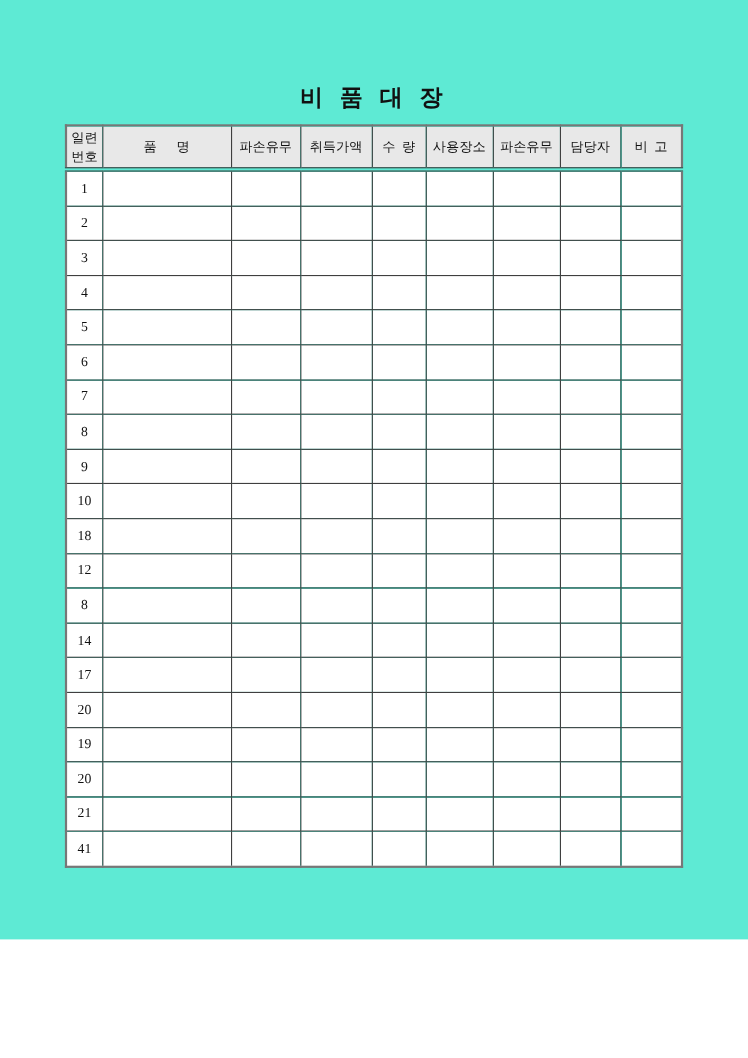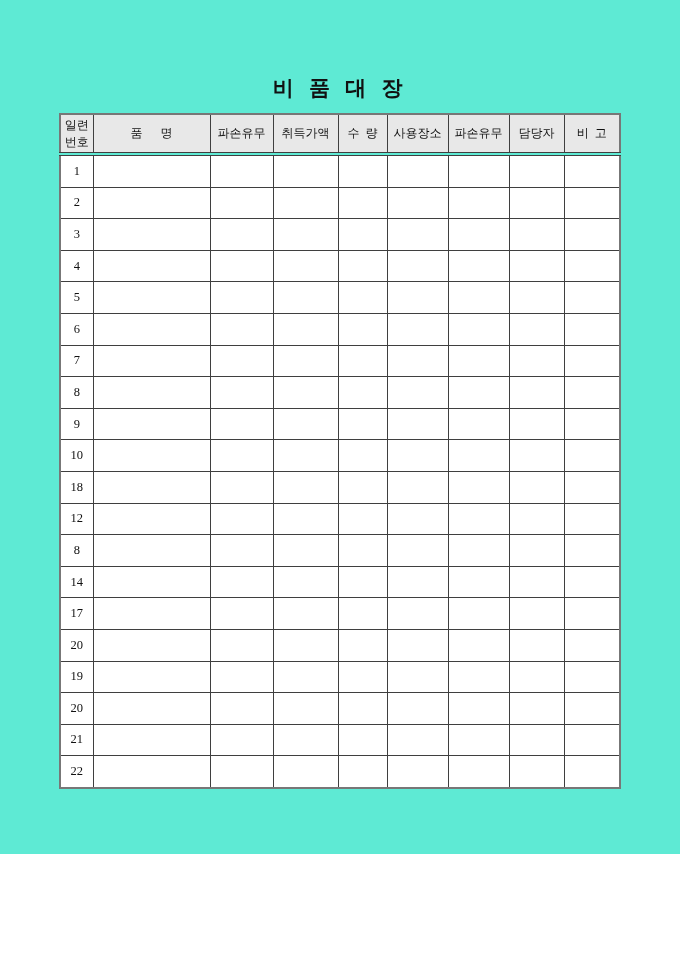--- a/index.html
+++ b/index.html
@@ -293,21 +293,21 @@
           <td></td>
           <td></td>
           <td></td>
           <td></td>
           <td></td>
           <td></td>
           <td></td>
           <td></td>
         </tr>
         <tr>
-          <td>22</td>
+          <td>41</td>
           <td></td>
           <td></td>
           <td></td>
           <td></td>
           <td></td>
           <td></td>
           <td></td>
           <td></td>
         </tr>
       </tbody>

